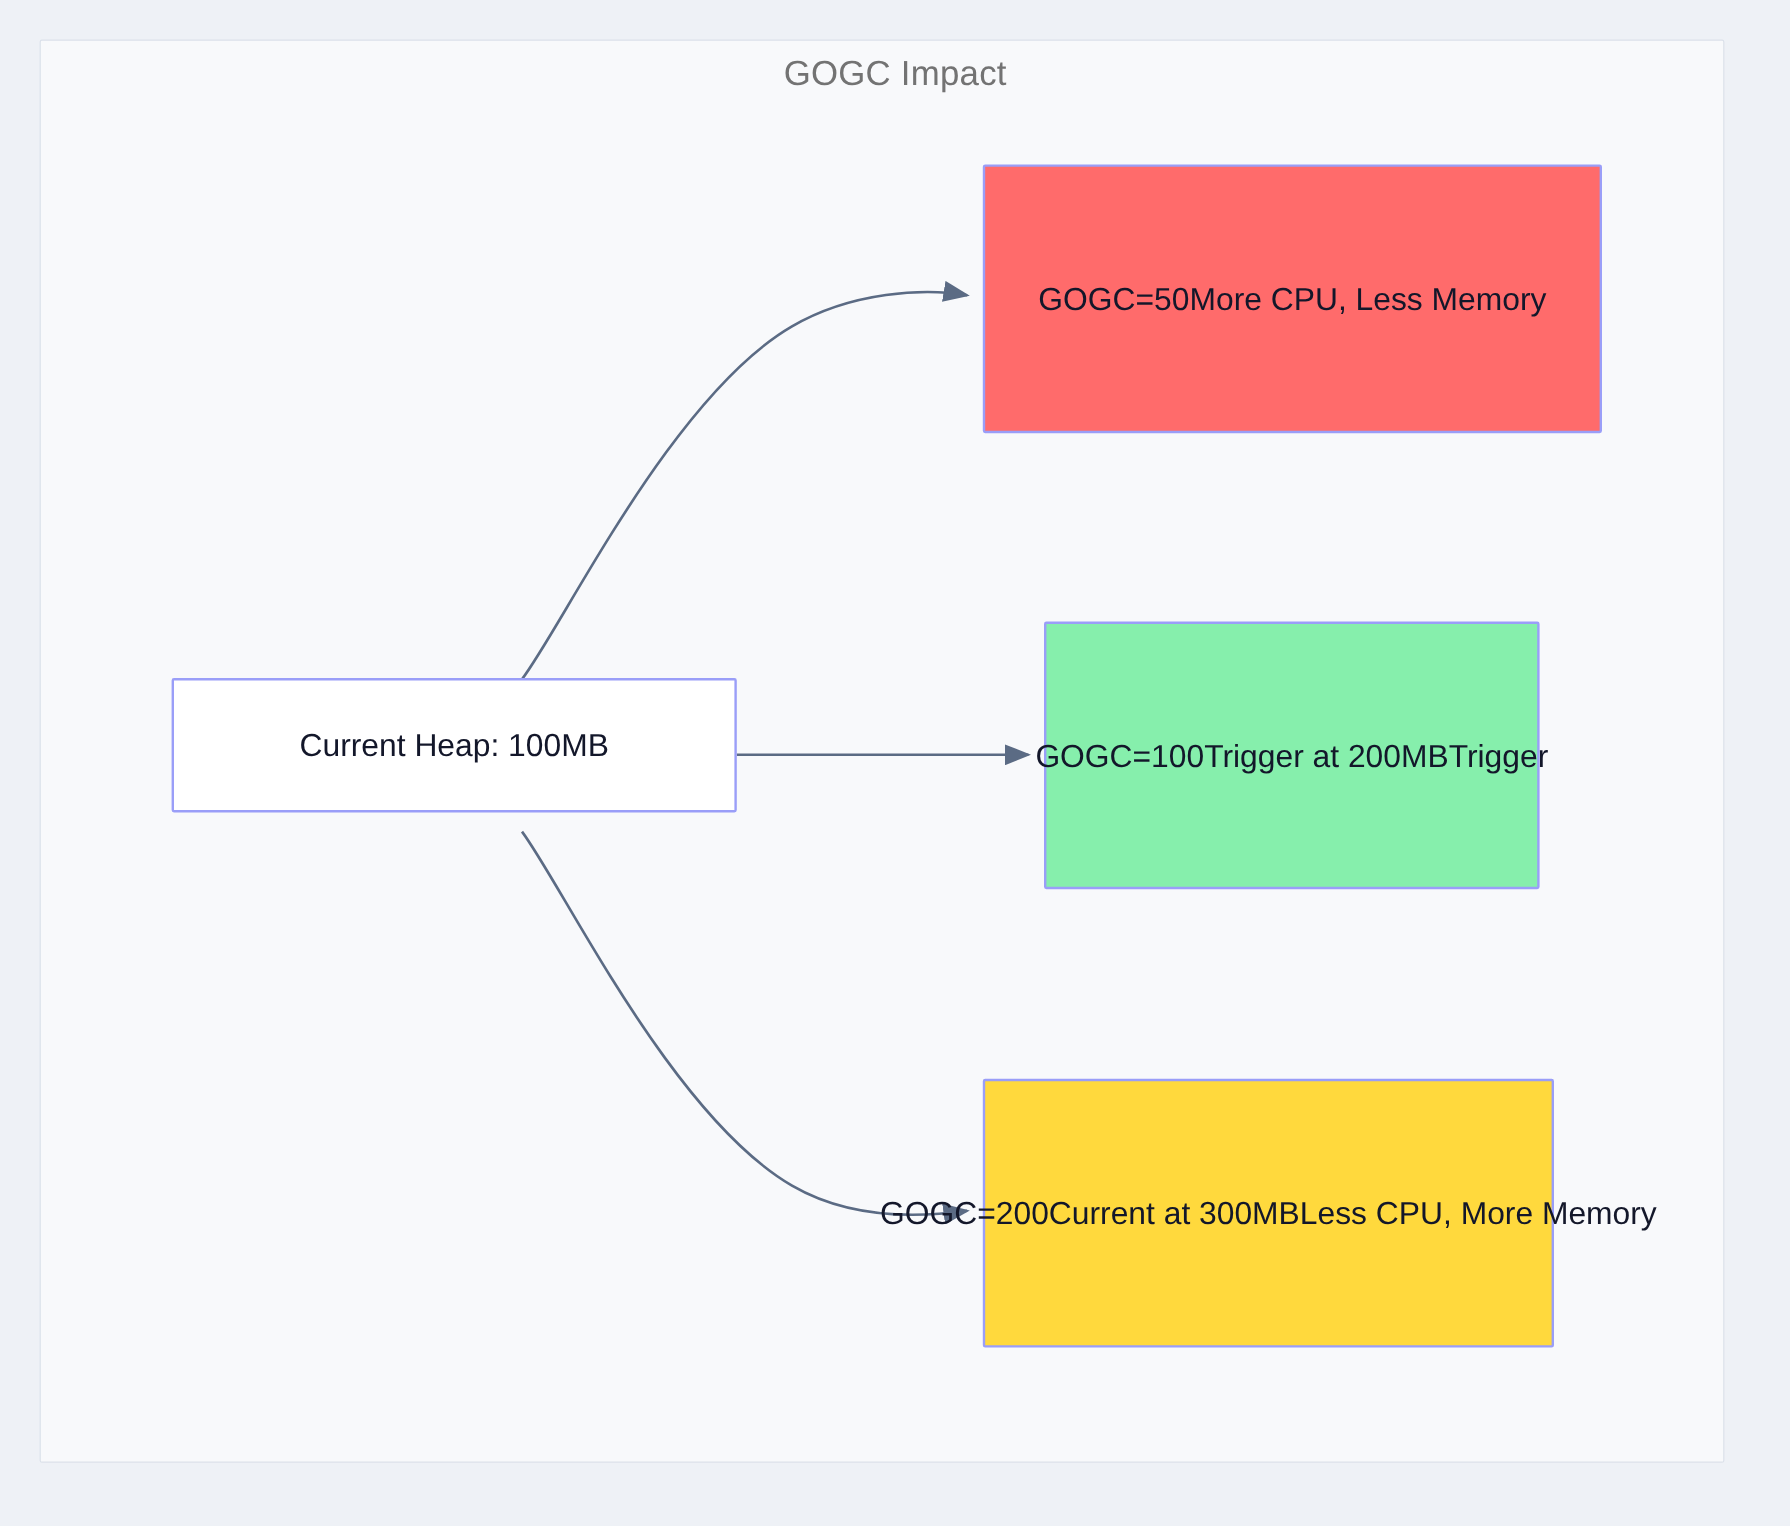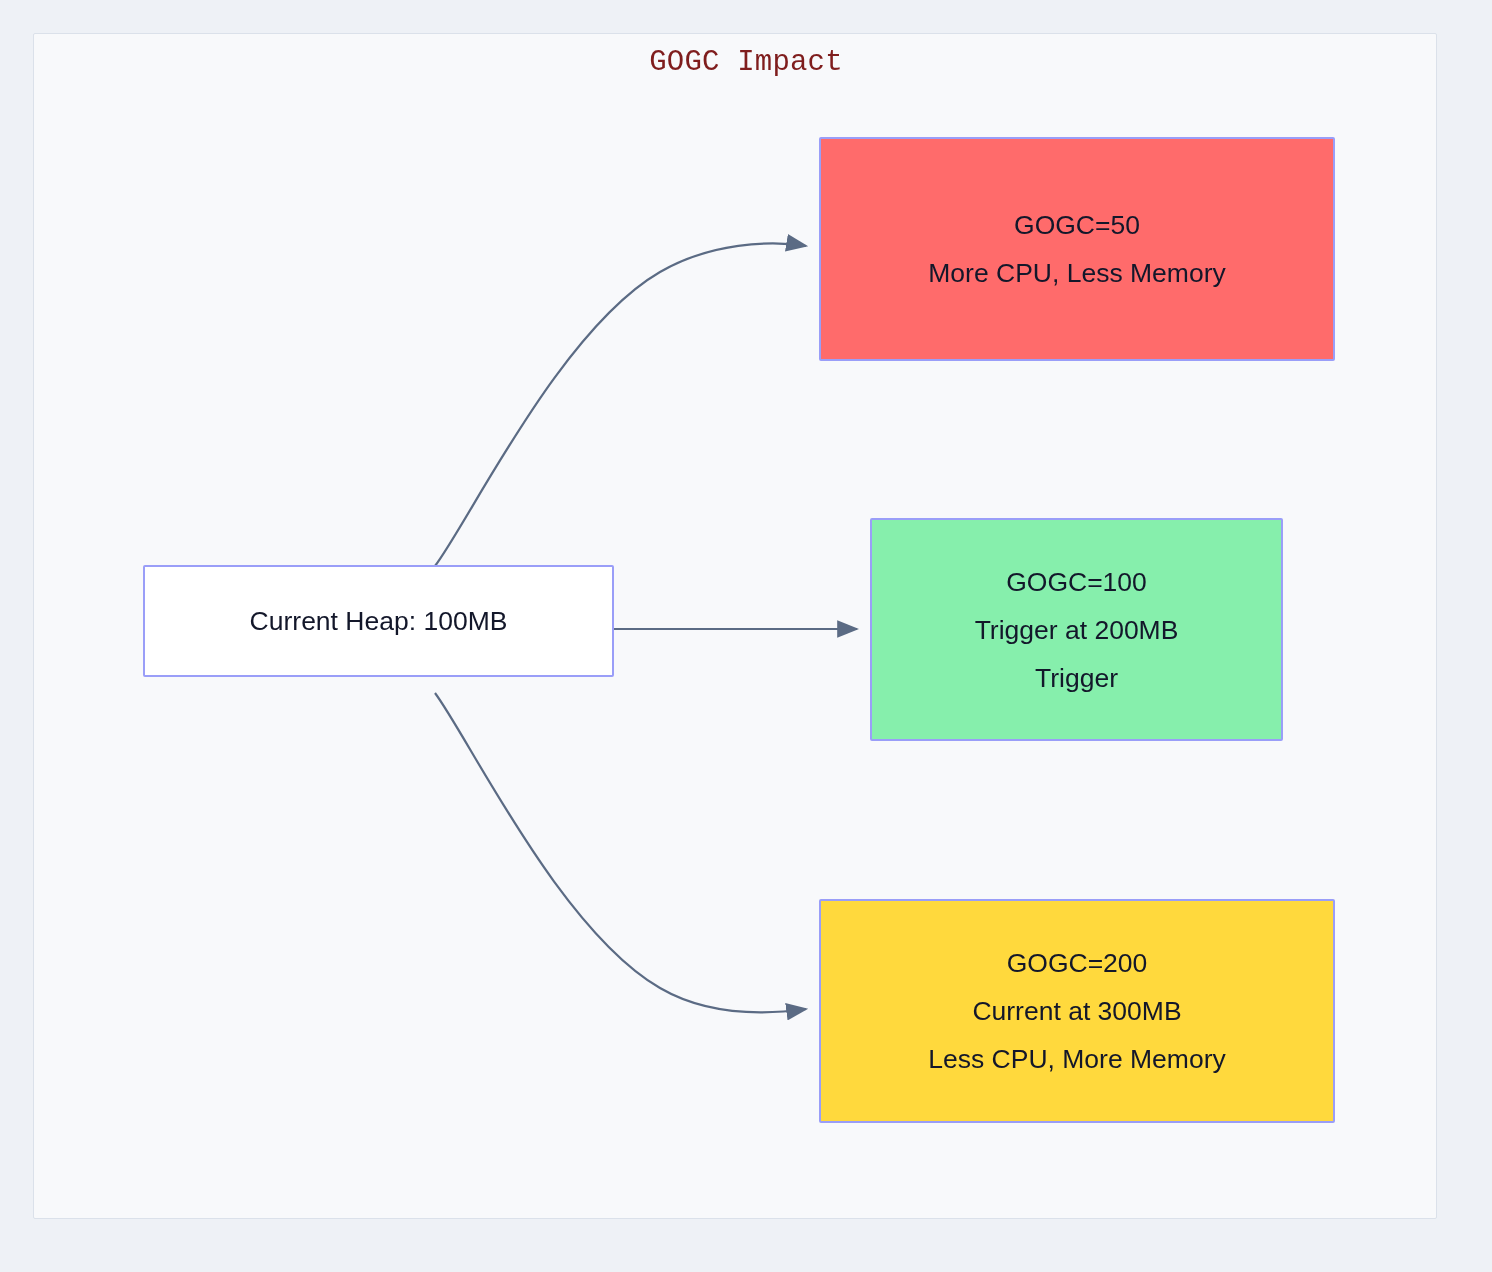--- a/index.html
+++ b/index.html
@@ -33,44 +33,43 @@
     box-sizing: border-box;
   }
 
   .subgraph-title {
     position: absolute;
     left: 0;
     top: 48px;
     width: 100%;
     text-align: center;
     font-size: 29px;
-    color: #7f1d1d;
+    color: #737373;
     letter-spacing: 0.2px;
     line-height: 1;
-    font-family: Liberation Mono, monospace;
   }
 
   
   .edge-layer {
     position: absolute;
     left: 0;
     top: 0;
     width: 1492px;
     height: 1272px;
     pointer-events: none;
   }
 
   
   .node {
     position: absolute;
     box-sizing: border-box;
     border: 2px solid #9a9ef8;
     border-radius: 2px;
     display: flex;
-    flex-direction: column;
+    flex-direction: row;
     align-items: center;
     justify-content: center;
     color: #13172a;
     font-size: 26.5px;
     line-height: 48px;
     text-align: center;
     white-space: nowrap;
   }
 
   .node-source {
@@ -93,21 +92,21 @@
     left: 870px;
     top: 518px;
     width: 413px;
     height: 223px;
     background: #86efac;
   }
 
   .node-gogc200 {
     left: 819px;
     top: 899px;
-    width: 516px;
+    width: 476px;
     height: 224px;
     background: #ffd93d;
   }
 
   .node-line {
     display: block;
   }
 </style>
 </head>
 <body>

